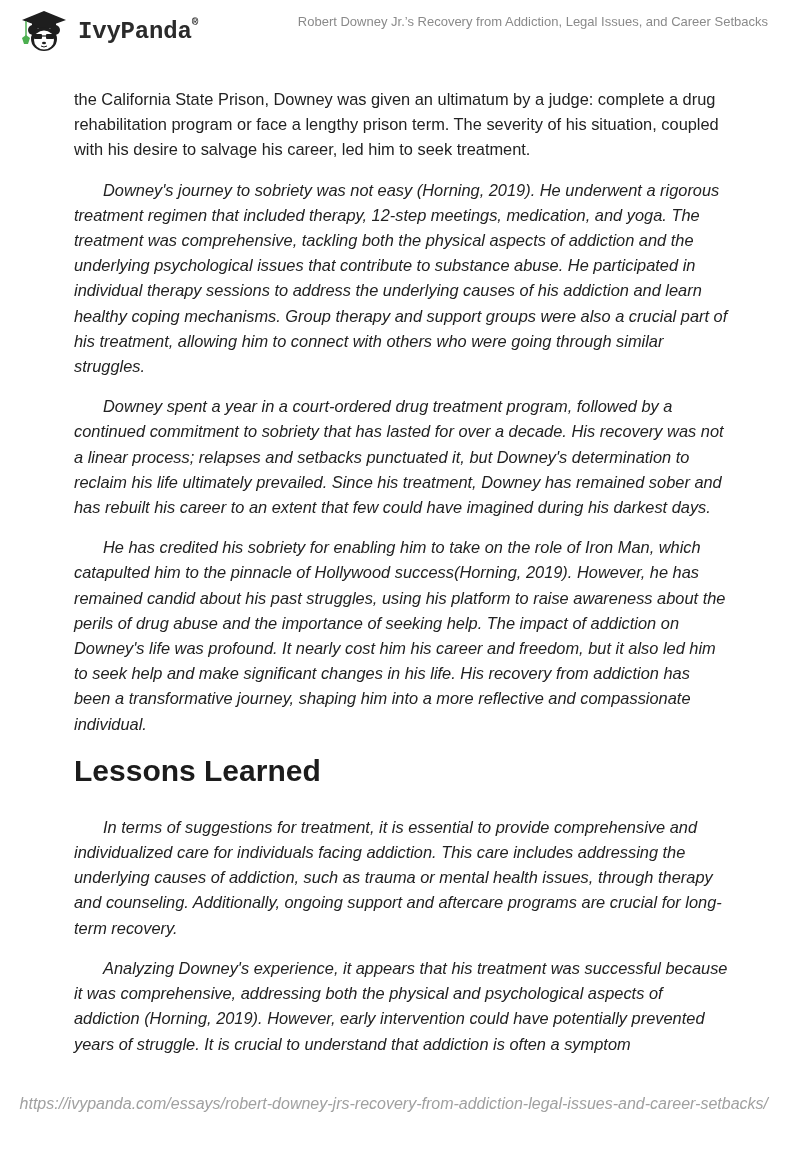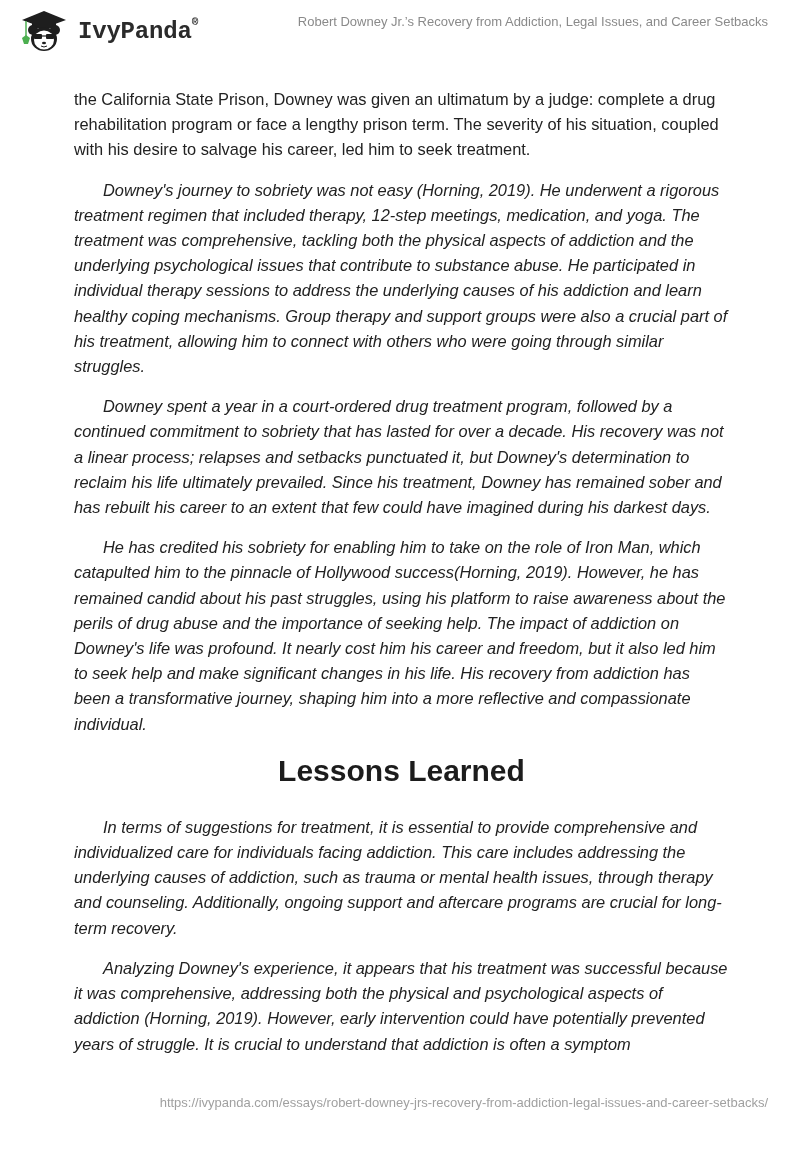--- a/index.html
+++ b/index.html
@@ -8,22 +8,22 @@
   .header { position: absolute; left: 0; top: 0; width: 800px; height: 60px; }
   .logo { position: absolute; left: 18px; top: 8px; display: flex; align-items: center; }
   .logo-icon { width: 52px; height: 46px; }
   .logo-text { font-family: Liberation Mono, monospace; font-weight: bold; font-size: 24px;
                color: #2b2b2b; margin-left: 8px; letter-spacing: -0.2px; }
   .logo-text sup { font-size: 11px; position: relative; top: -4px; }
   .doc-title { position: absolute; right: 32px; top: 14px; font-size: 13px; color: #8a8a8a; }
   .content { position: absolute; left: 74px; top: 72px; width: 655px; }
   .para { font-size: 16.4px; line-height: 25.2px; margin: 15px 0 14px 0; color: #222; }
   .para.indent { text-indent: 29px; font-style: italic; }
-  .heading { font-size: 30px; font-weight: bold; color: #1c1c1c; margin: 16px 0 26px 0; line-height: 36px; text-align: center; }
-  .footer-url { position: absolute; right: 32px; top: 1095px; font-size: 13px; color: #a0a0a0; }
+  .heading { font-size: 30px; font-weight: bold; color: #1c1c1c; margin: 16px 0 26px 0; line-height: 36px; }
+  .footer-url { position: absolute; right: 32px; top: 1095px; font-size: 16px; color: #a0a0a0; font-style: italic; }
 </style>
 </head>
 <body>
 
 <div class="header">
   <div class="logo">
     <svg class="logo-icon" viewBox="0 0 52 46">
       <polygon points="4,12 26,3 48,12 26,20" fill="#1e1e1e"></polygon>
       <rect x="14" y="12" width="24" height="8" fill="#1e1e1e"></rect>
       <line x1="8" y1="13" x2="8" y2="30" stroke="#4caf50" stroke-width="1.5"></line>

